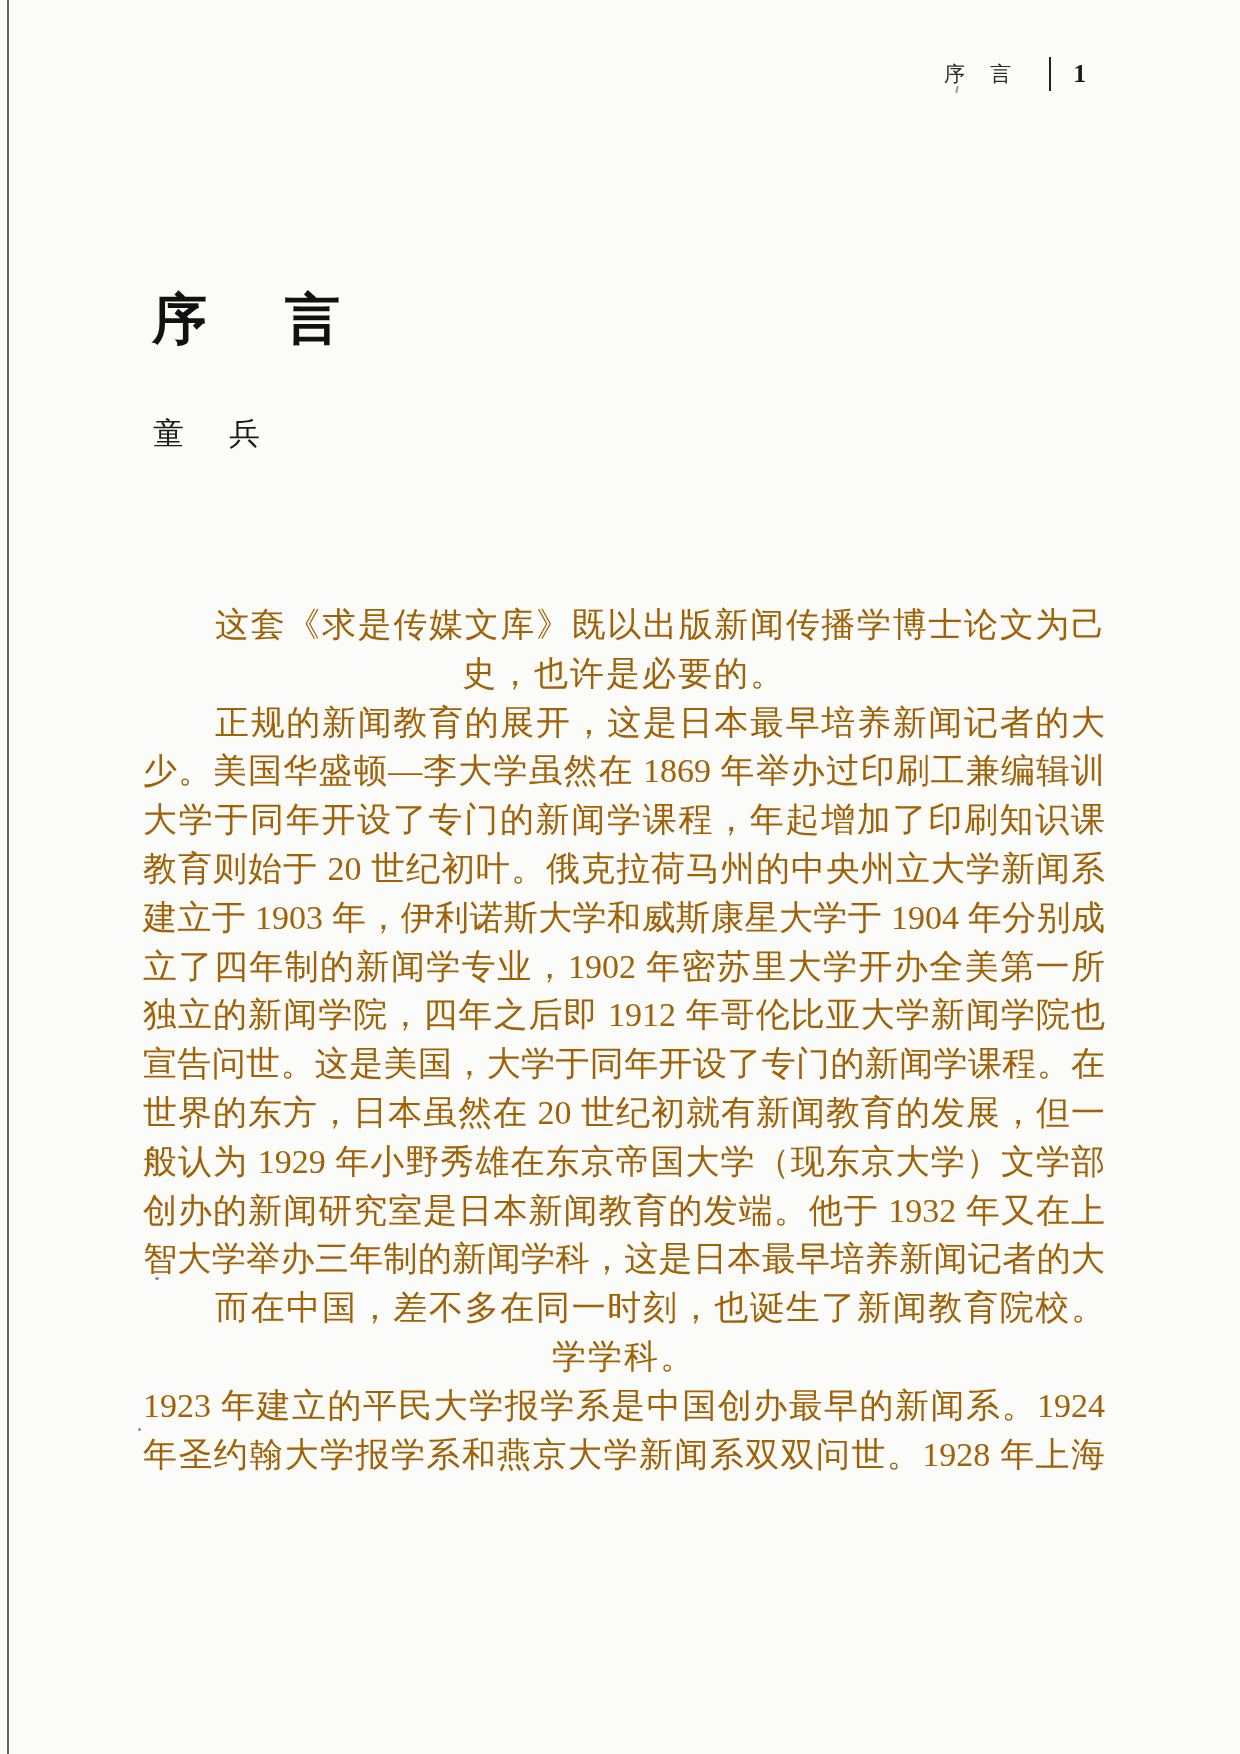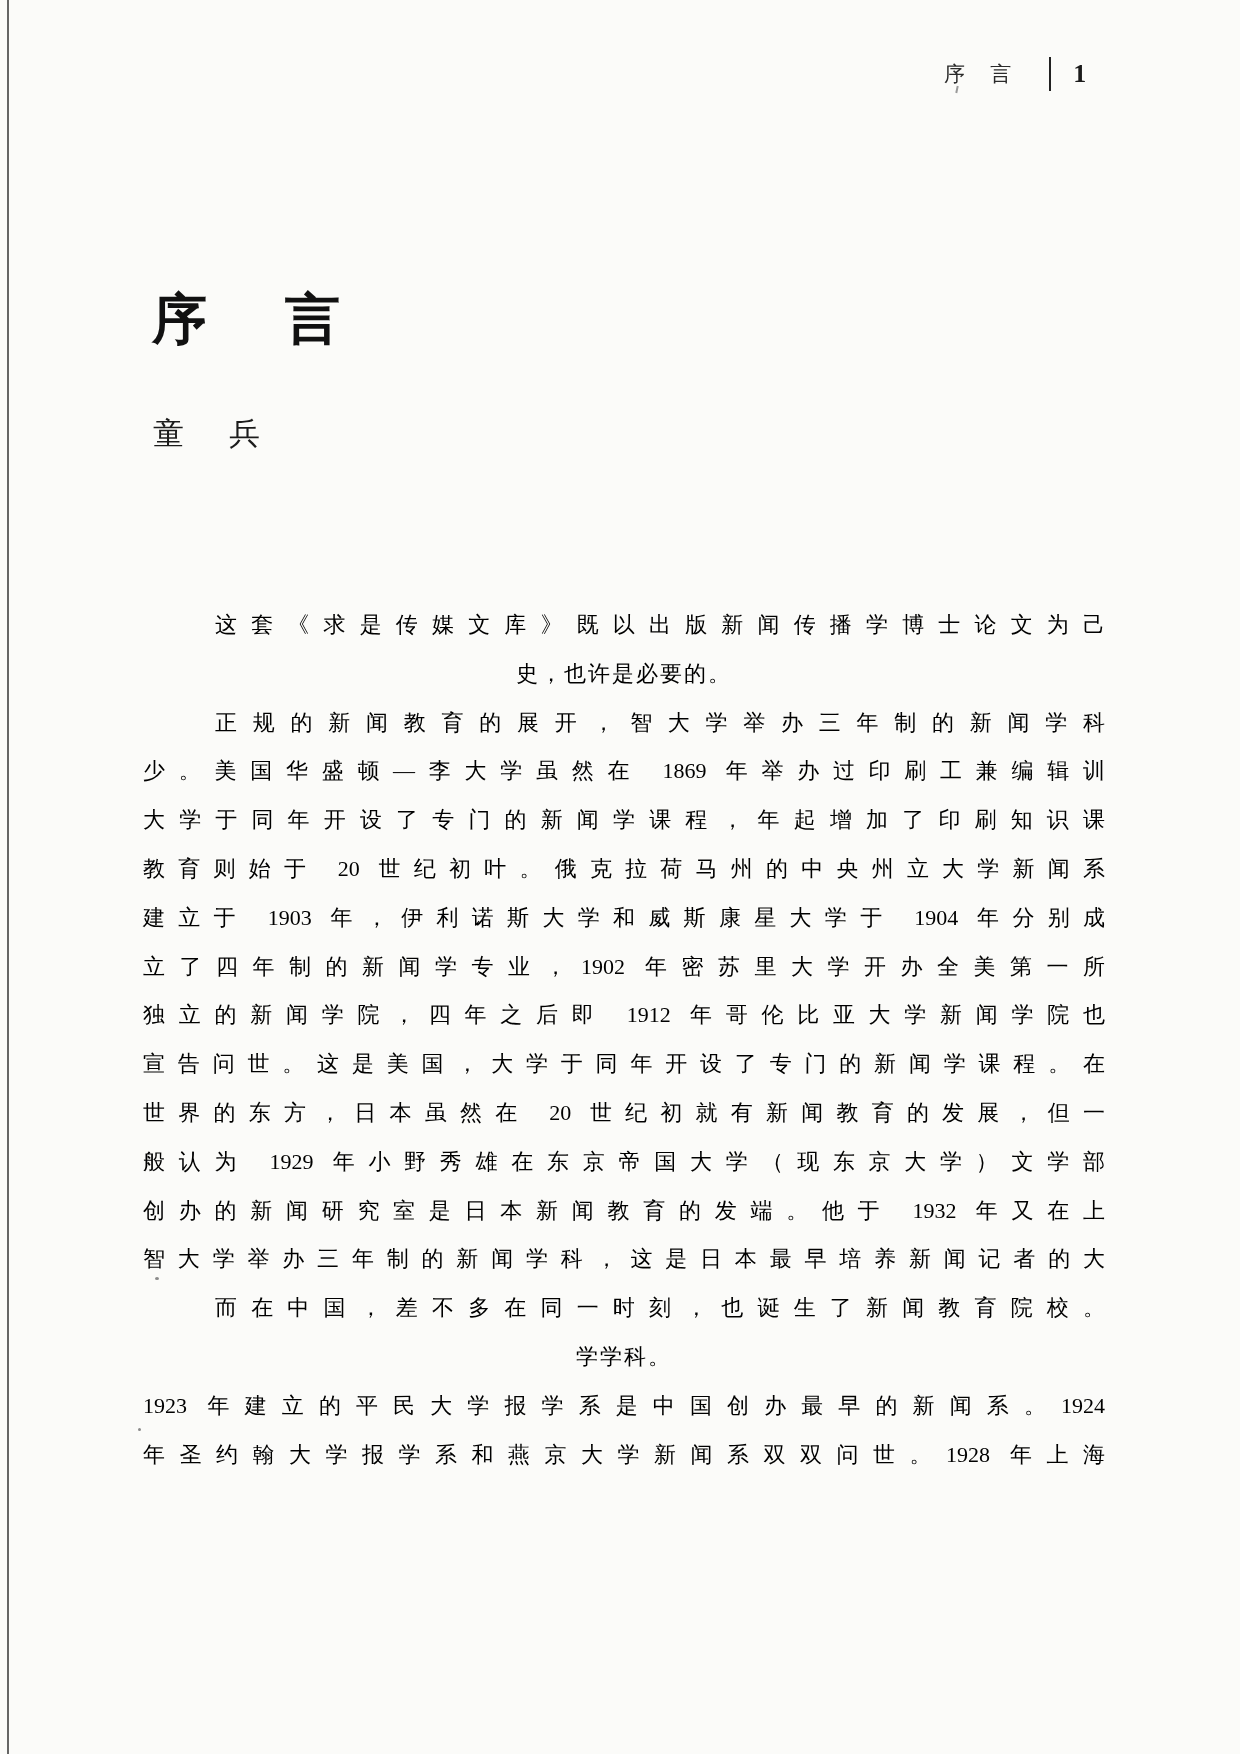--- a/index.html
+++ b/index.html
@@ -93,25 +93,25 @@
     color: #1b1b1b;
   }
   
   .body-text {
     position: absolute;
     left: 143px;
     top: 601px;
     width: 962px;
   }
   .line {
-    font-size: 22px;
+    font-size: 34px;
     line-height: 48.8px;
     height: 48.8px;
     white-space: nowrap;
-    color: #000000;
+    color: #a16207;
   }
   .line.fill {
     white-space: normal;
     text-align: justify;
     text-align-last: justify;
     text-justify: inter-character;
   }
   .line.short {
     letter-spacing: 2px;
     text-align: center;
@@ -140,21 +140,21 @@
   </div>
 
   <div class="author">
     <span>童</span>
     <span>兵</span>
   </div>
 
   <div class="body-text">
     <div class="line fill indent">这套《求是传媒文库》既以出版新闻传播学博士论文为己</div>
     <div class="line short">史，也许是必要的。</div>
-    <div class="line fill indent">正规的新闻教育的展开，智大学举办三年制的新闻学科</div>
+    <div class="line fill indent">正规的新闻教育的展开，这是日本最早培养新闻记者的大</div>
     <div class="line fill">少。美国华盛顿—李大学虽然在 1869 年举办过印刷工兼编辑训</div>
     <div class="line fill">大学于同年开设了专门的新闻学课程，年起增加了印刷知识课</div>
     <div class="line fill">教育则始于 20 世纪初叶。俄克拉荷马州的中央州立大学新闻系</div>
     <div class="line fill">建立于 1903 年，伊利诺斯大学和威斯康星大学于 1904 年分别成</div>
     <div class="line fill">立了四年制的新闻学专业，1902 年密苏里大学开办全美第一所</div>
     <div class="line fill">独立的新闻学院，四年之后即 1912 年哥伦比亚大学新闻学院也</div>
     <div class="line fill">宣告问世。这是美国，大学于同年开设了专门的新闻学课程。在</div>
     <div class="line fill">世界的东方，日本虽然在 20 世纪初就有新闻教育的发展，但一</div>
     <div class="line fill">般认为 1929 年小野秀雄在东京帝国大学（现东京大学）文学部</div>
     <div class="line fill">创办的新闻研究室是日本新闻教育的发端。他于 1932 年又在上</div>

